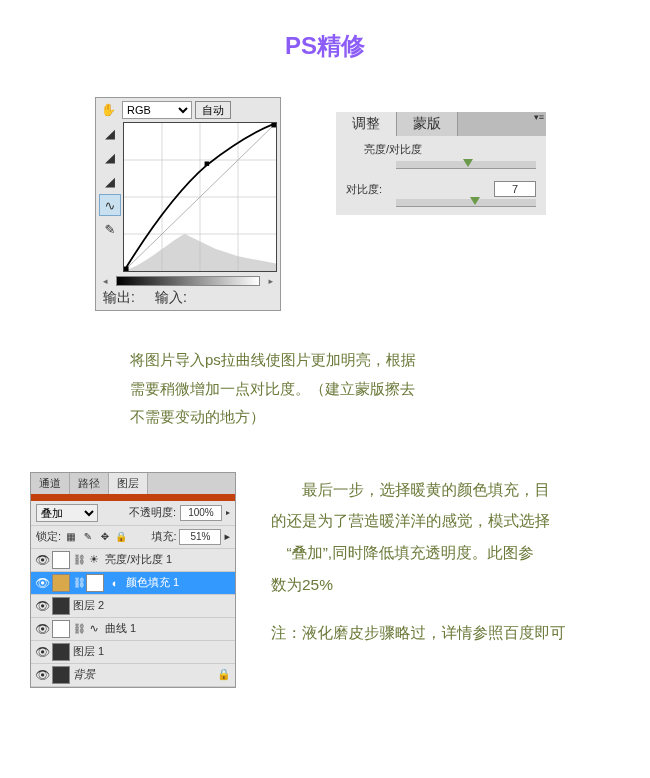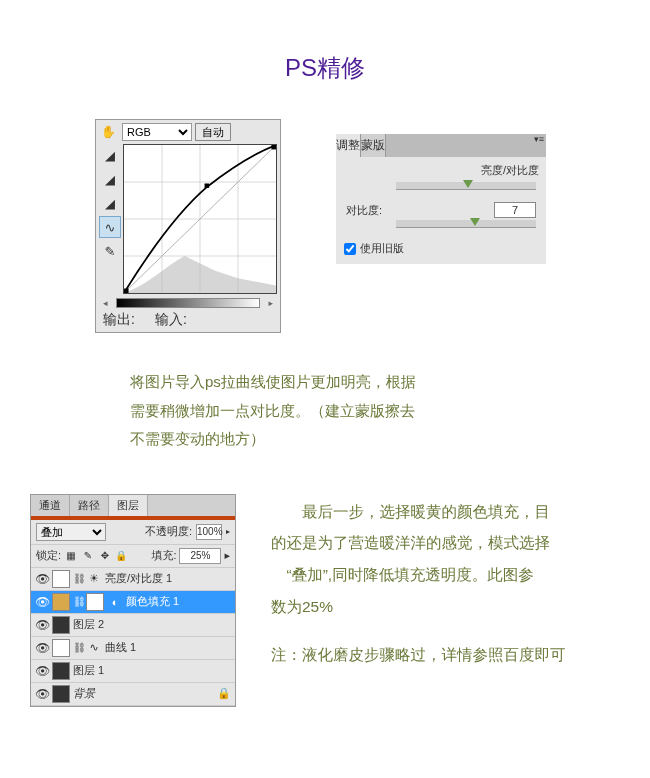--- a/index.html
+++ b/index.html
@@ -1,18 +1,18 @@
 <!DOCTYPE html>
 <html><head>
 <meta charset="utf-8">
 <style>
   * { box-sizing: border-box; margin: 0; padding: 0; }
   body { width: 650px; height: 778px; background: #fff; font-family: "Microsoft YaHei", sans-serif; color: #333; }
   
-  .page-title { text-align: center; font-size: 24px; color: #4c1d95; padding: 30px 0 35px; font-weight: normal; margin-top: 22px; }
+  .page-title { text-align: center; font-size: 24px; color: #8b5cf6; padding: 30px 0 35px; font-weight: bold; }
   
   .row1 { display: flex; gap: 55px; padding: 0 90px 0 95px; align-items: flex-start; }
   
   
   .curves-panel { width: 186px; background: #e6e6e6; border: 1px solid #999; padding: 3px; font-size: 11px; color: #333; }
   .curves-top { display: flex; align-items: center; gap: 3px; margin-bottom: 3px; }
   .curves-top .tool-icon { width: 20px; height: 18px; display: flex; align-items: center; justify-content: center; font-size: 12px; }
   .curves-top select { width: 70px; height: 18px; font-size: 11px; border: 1px solid #999; background: #fff; }
   .curves-top .auto-btn { height: 18px; padding: 0 6px; font-size: 11px; background: #e8e8e8; border: 1px solid #888; }
   .curves-body { display: flex; gap: 2px; }
@@ -21,47 +21,47 @@
   .curves-tools .t.active { background: #c9e0f0; border: 1px solid #7aa8cc; }
   .curves-graph { flex: 1; background: #fff; border: 1px solid #444; position: relative; height: 150px; }
   .curves-graph svg { width: 100%; height: 100%; display: block; }
   .curves-bottom { display: flex; gap: 8px; margin-top: 4px; padding: 0 4px; font-size: 10px; color: #666; }
   .curves-bottom .ramp { flex: 1; height: 10px; background: linear-gradient(to right, #000, #fff); border: 1px solid #888; }
   .curves-io { display: flex; gap: 20px; padding: 3px 4px 0; font-size: 14px; }
   
   
   .bc-panel { width: 210px; background: #e6e6e6; font-size: 11px; color: #333; margin-top: 15px; }
   .bc-tabs { display: flex; background: #bbb; }
-  .bc-tabs .tab { padding: 3px 0; font-size: 12px; background: #d0d0d0; border-right: 1px solid #999; }
+  .bc-tabs .tab { padding: 3px 16px; font-size: 14px; background: #d0d0d0; border-right: 1px solid #999; }
   .bc-tabs .tab.active { background: #e6e6e6; }
   .bc-tabs .sp { flex: 1; }
   .bc-tabs .menu { width: 14px; text-align: center; font-size: 9px; }
-  .bc-title-row { padding: 6px 7px 4px; text-align: right; }
+  .bc-title-row { padding: 6px 28px 4px; }
   .bc-row { display: flex; align-items: center; padding: 4px 10px 2px; gap: 8px; }
   .bc-row .lbl { width: 50px; }
   .bc-row .val { width: 42px; height: 16px; border: 1px solid #888; background: #fff; text-align: center; line-height: 14px; font-size: 11px; }
   .bc-slider { margin: 0 10px 8px 60px; height: 8px; position: relative; background: #d0d0d0; border-bottom: 1px solid #999; }
   .bc-slider .thumb { position: absolute; top: -2px; width: 0; height: 0; border-left: 5px solid transparent; border-right: 5px solid transparent; border-top: 8px solid #6b9a4a; }
   .bc-check { padding: 5px 8px 8px; display: flex; align-items: center; gap: 4px; }
   .bc-check input { width: 12px; height: 12px; }
   
   
   .para1 { padding: 35px 0 40px 130px; color: #6b7a3a; font-size: 15px; line-height: 1.9; width: 440px; }
   
   .row2 { display: flex; gap: 35px; padding: 0 20px 0 30px; align-items: flex-start; }
   
   
   .layers-panel { width: 206px; background: #e6e6e6; border: 1px solid #999; font-size: 11px; font-family: "SimSun", sans-serif; }
-  .lp-tabs { display: flex; background: #d0d0d0; border-bottom: 4px solid #c2410c; }
+  .lp-tabs { display: flex; background: #d0d0d0; border-bottom: 7px solid #c2410c; }
   .lp-tabs .tab { padding: 3px 8px; border-right: 1px solid #aaa; }
   .lp-tabs .tab.active { background: #e6e6e6; }
   .lp-row1 { display: flex; align-items: center; padding: 3px 5px; gap: 4px; border-bottom: 1px solid #ccc; }
-  .lp-row1 select { width: 70px; height: 18px; font-size: 11px; border: 1px solid #999; }
+  .lp-row1 select { width: 62px; height: 18px; font-size: 11px; border: 1px solid #999; }
   .lp-row1 .opl { margin-left: auto; }
-  .lp-row1 .opv { width: 26px; height: 16px; border: 1px solid #999; background: #fff; text-align: center; font-size: 10px; line-height: 14px; }
+  .lp-row1 .opv { width: 42px; height: 16px; border: 1px solid #999; background: #fff; text-align: center; font-size: 10px; line-height: 14px; }
   .lp-row1 .dd { font-size: 8px; }
   .lp-row2 { display: flex; align-items: center; padding: 3px 5px; gap: 3px; border-bottom: 1px solid #ccc; }
   .lp-row2 .lki { width: 14px; height: 14px; display: flex; align-items: center; justify-content: center; font-size: 10px; }
   .lp-row2 .fll { margin-left: auto; }
   .lp-row2 .flv { width: 42px; height: 16px; border: 1px solid #999; background: #fff; text-align: center; font-size: 10px; line-height: 14px; }
   .lp-layers { }
   .lp-layer { display: flex; align-items: center; padding: 2px 4px; gap: 3px; border-bottom: 1px solid #ccc; min-height: 22px; }
   .lp-layer.sel { background: #3399ff; color: #fff; }
   .lp-layer .eye { width: 14px; font-size: 12px; text-align: center; }
   .lp-layer .thm { width: 18px; height: 18px; border: 1px solid #888; background: #fff; flex-shrink: 0; }
@@ -137,24 +137,20 @@
         <div class="thumb" style="left:48%"></div>
       </div>
     <div class="bc-row">
       <span class="lbl">对比度:</span>
       <span style="flex:1"></span>
       <span class="val">7</span>
     </div>
     <div class="bc-slider">
         <div class="thumb" style="left:53%"></div>
       </div>
-    <div class="bc-check">
-      <input type="checkbox" checked="" style="">
-      <span>使用旧版</span>
-    </div>
   </div>
 </div>
 
 <div class="para1">
   <div>将图片导入ps拉曲线使图片更加明亮，根据</div>
   <div>需要稍微增加一点对比度。（建立蒙版擦去</div>
   <div>不需要变动的地方）</div>
 </div>
 
 <div class="row2">
@@ -171,21 +167,21 @@
       <span class="opv">100%</span>
       <span class="dd">▸</span>
     </div>
     <div class="lp-row2">
       <span>锁定:</span>
       <span class="lki">▦</span>
       <span class="lki">✎</span>
       <span class="lki">✥</span>
       <span class="lki">🔒</span>
       <span class="fll">填充:</span>
-      <span class="flv">25%</span>
+      <span class="flv">51%</span>
       <span class="dd">▸</span>
     </div>
     <div class="lp-layers">
       <div class="lp-layer">
         <span class="eye">👁</span>
         <span class="thm"></span>
         <span class="link">⛓</span>
         <span class="adj">☀</span>
         <span class="name">亮度/对比度 1</span>
       </div>

